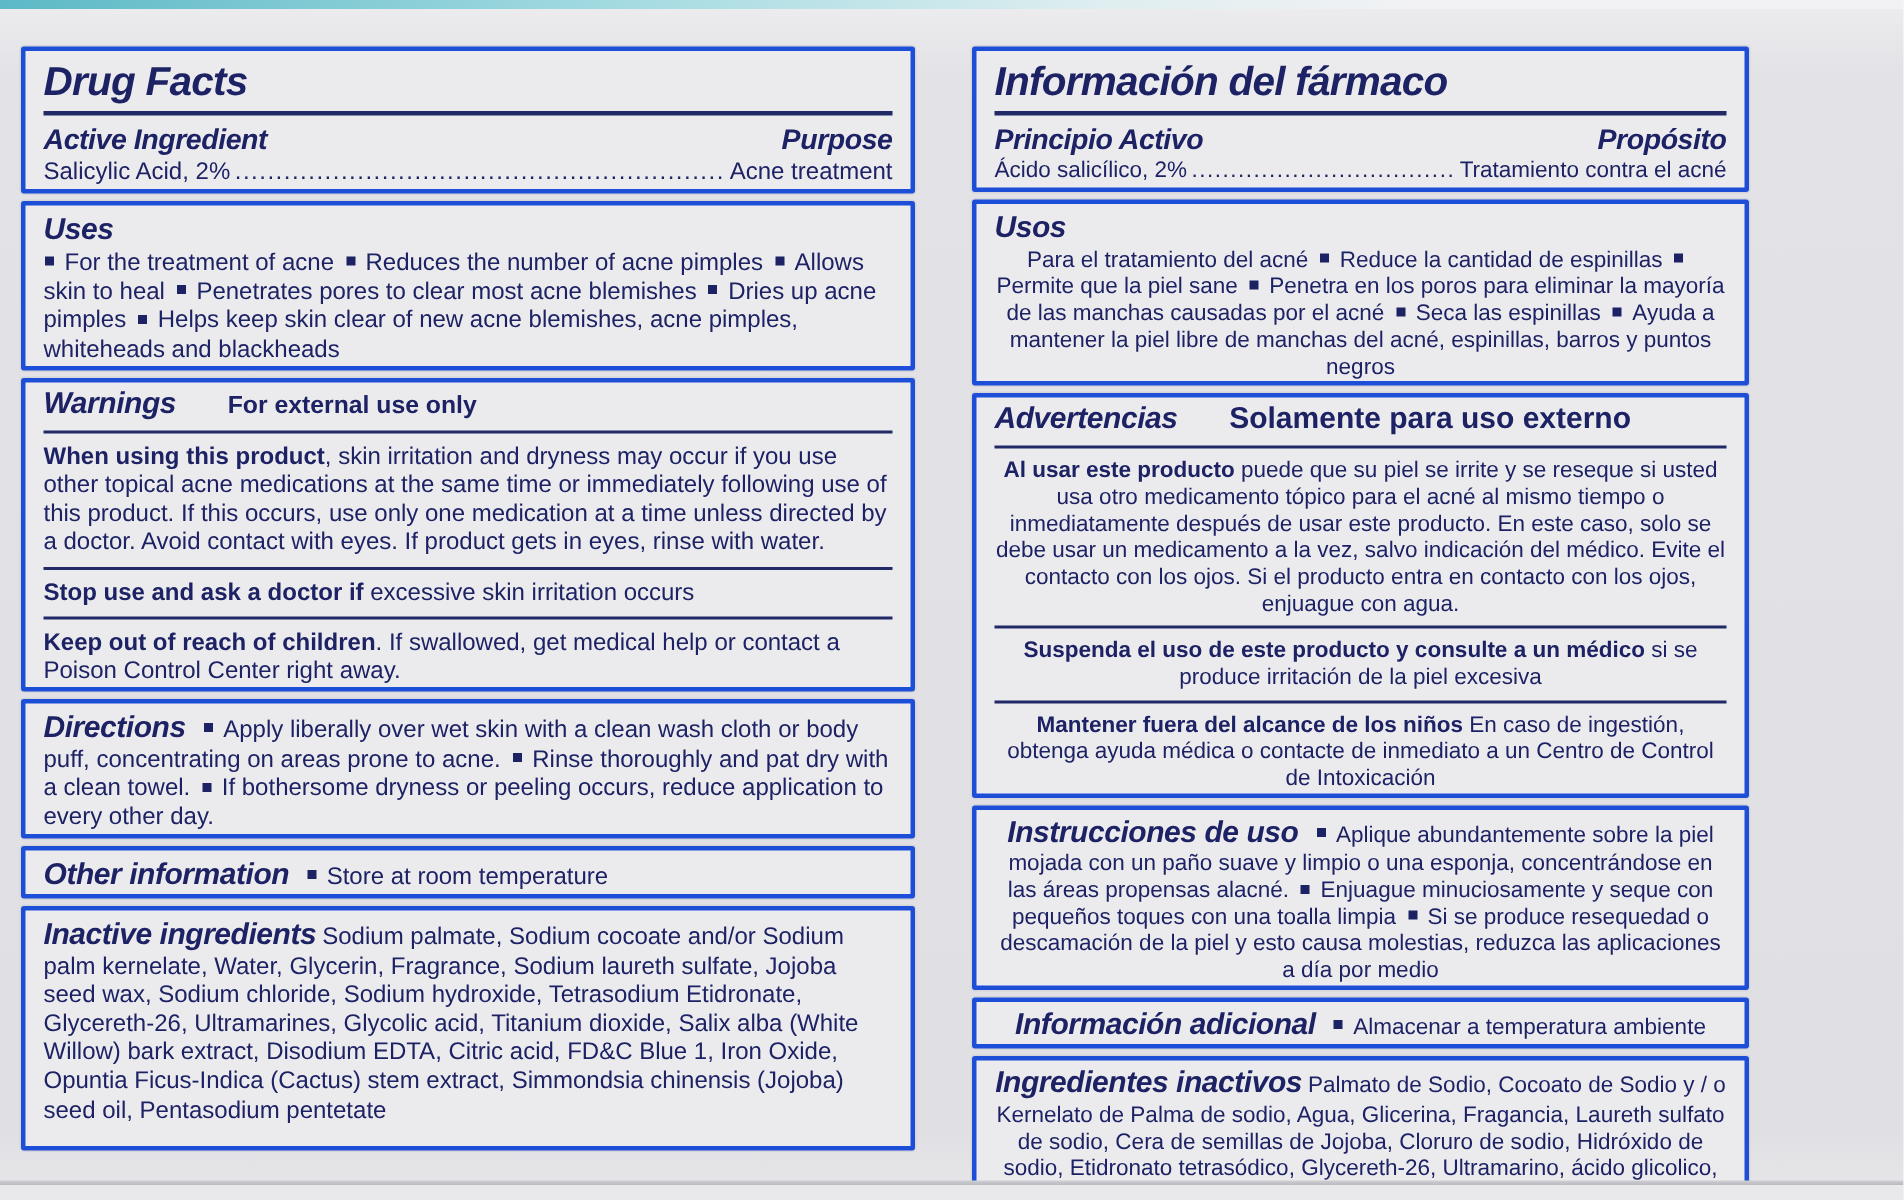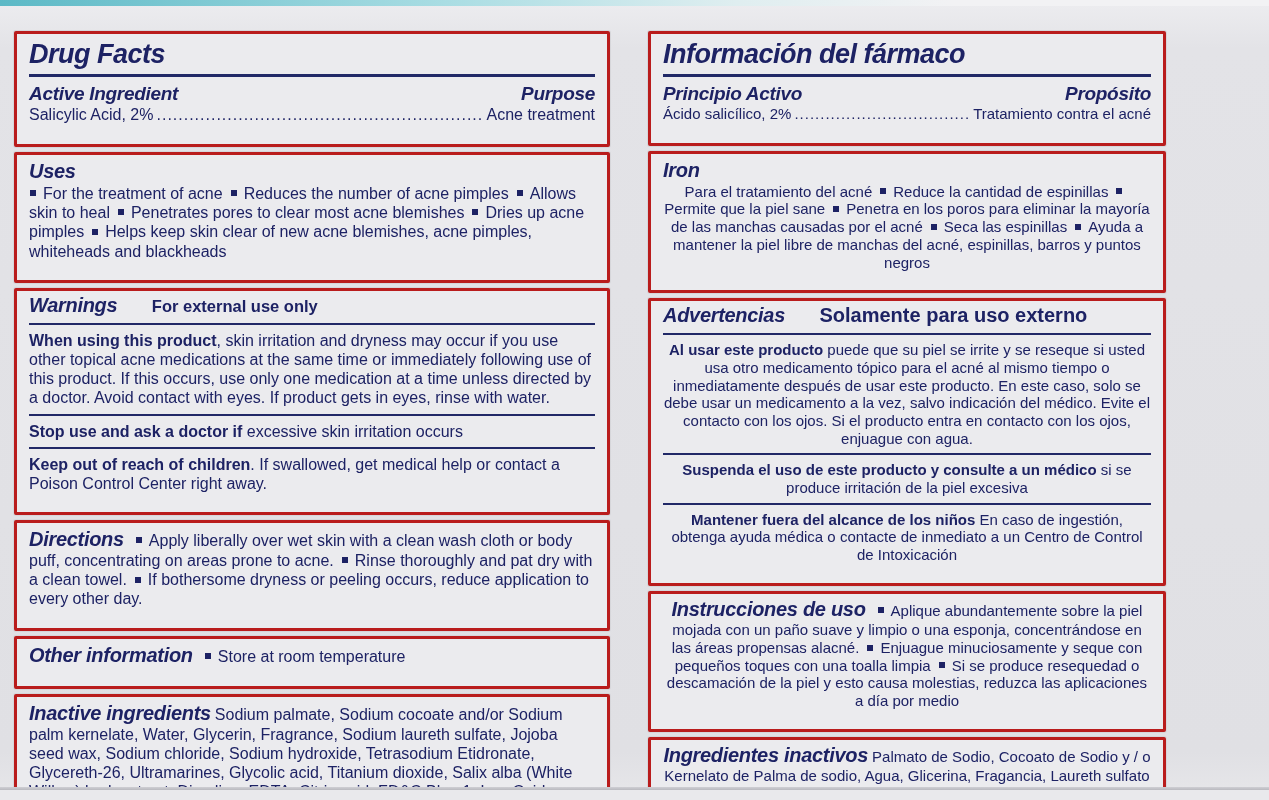--- a/index.html
+++ b/index.html
@@ -13,22 +13,22 @@
     background:linear-gradient(to right,#5cb9c6 0%,#a9dde3 35%,#dfeef0 58%,#f2f2f4 75%);}
   .bottom-edge{position:absolute;left:0;bottom:10px;width:100%;height:3px;
     background:linear-gradient(180deg,#cfcfd4,#b9b9bf);}
   .bottom-lip{position:absolute;left:0;bottom:0;width:100%;height:10px;background:#e9e9ec;}
 
   .wrap{position:absolute;top:31px;left:14px;display:flex;gap:38px;}
   .panel{display:flex;flex-direction:column;height:736px;}
   .panel-left{width:596px;}
   .panel-right{width:518px;}
   .box{
-    border:3px solid #b91c1c;border-radius:2px;background:#ebebee;
-    padding:3px 12px 19px 12px;margin-bottom:5px;box-shadow:0 0 0 1px #d6d6da;
+    border:3px solid #1d4ed8;border-radius:2px;background:#ebebee;
+    padding:3px 12px 1px 12px;margin-bottom:5px;box-shadow:0 0 0 1px #d6d6da;
   }
   .box:last-child{flex:1;margin-bottom:0;}
 
   .title{font-size:27px;font-weight:bold;font-style:italic;margin:2px 0 0 0;letter-spacing:-0.5px;}
   .title-rule{height:3px;background:#212967;margin:4px 0 6px 0;}
   .hrow{display:flex;justify-content:space-between;align-items:baseline;}
   .h2{font-size:19px;font-weight:bold;font-style:italic;letter-spacing:-0.3px;}
   .leader-row{display:flex;align-items:baseline;font-size:16px;line-height:1.25;}
   .leader{flex:1;overflow:hidden;white-space:nowrap;margin:0 3px;}
   .leader::after{content:"..........................................................................................................................................................";letter-spacing:1px;}
@@ -109,41 +109,44 @@
         <span class="h2">Propósito</span>
       </div>
       <div class="leader-row">
         <span>Ácido salicílico, 2%</span>
         <span class="leader"></span>
         <span>Tratamiento contra el acné</span>
       </div>
     </section>
 
     <section class="box">
-      <h2 class="sec">Iron</h2>
+      <h2 class="sec">Usos</h2>
       <p class="body"><span>Para el tratamiento del acné</span><span class="sq"></span><span>Reduce la cantidad de espinillas</span><span class="sq"></span><span>Permite que la piel sane</span><span class="sq"></span><span>Penetra en los poros para eliminar la mayoría de las manchas causadas por el acné</span><span class="sq"></span><span>Seca las espinillas</span><span class="sq"></span><span>Ayuda a mantener la piel libre de manchas del acné, espinillas, barros y puntos negros</span></p>
     </section>
 
     <section class="box">
       <div>
         <h2 class="sec inline">Advertencias</h2>
         <span class="subhead">Solamente para uso externo</span>
       </div>
       <div class="rule"></div>
       <p class="body"><b>Al usar este producto</b><span> puede que su piel se irrite y se reseque si usted usa otro medicamento tópico para el acné al mismo tiempo o inmediatamente después de usar este producto. En este caso, solo se debe usar un medicamento a la vez, salvo indicación del médico. Evite el contacto con los ojos. Si el producto entra en contacto con los ojos, enjuague con agua.</span></p>
       <div class="rule"></div>
       <p class="body"><b>Suspenda el uso de este producto y consulte a un médico</b><span> si se produce irritación de la piel excesiva</span></p>
       <div class="rule"></div>
       <p class="body"><b>Mantener fuera del alcance de los niños</b><span> En caso de ingestión, obtenga ayuda médica o contacte de inmediato a un Centro de Control de Intoxicación</span></p>
     </section>
 
     <section class="box">
       <p class="body"><span class="sec inline">Instrucciones de uso</span><span class="sq"></span><span>Aplique abundantemente sobre la piel mojada con un paño suave y limpio o una esponja, concentrándose en las áreas propensas alacné.</span><span class="sq"></span><span>Enjuague minuciosamente y seque con pequeños toques con una toalla limpia</span><span class="sq"></span><span>Si se produce resequedad o descamación de la piel y esto causa molestias, reduzca las aplicaciones a día por medio</span></p>
     </section>
 
+    <section class="box">
+      <p class="body"><span class="sec inline">Información adicional</span><span class="sq"></span><span>Almacenar a temperatura ambiente</span></p>
+    </section>
 
     <section class="box">
       <p class="body"><span class="sec inline">Ingredientes inactivos</span><span>Palmato de Sodio, Cocoato de Sodio y / o Kernelato de Palma de sodio, Agua, Glicerina, Fragancia, Laureth sulfato de sodio, Cera de semillas de Jojoba, Cloruro de sodio, Hidróxido de sodio, Etidronato tetrasódico, Glycereth-26, Ultramarino, ácido glicolico, Dióxido de titanio, Extracto de Corteza (Sauce Blanco) Salix alba, EDTA Disódico, Acido cítrico, FD&amp;C Azul 1, Oxido de hierro, Extracto de Tallo de (Cactus) Opuntia Ficus-Indica, Aceite de semilla de (Jojoba) Simmondsia chinensis, Pentetato de pentasodio</span></p>
     </section>
   </div>
 </div>
 
 <div class="bottom-edge"></div>
 <div class="bottom-lip"></div>
 

